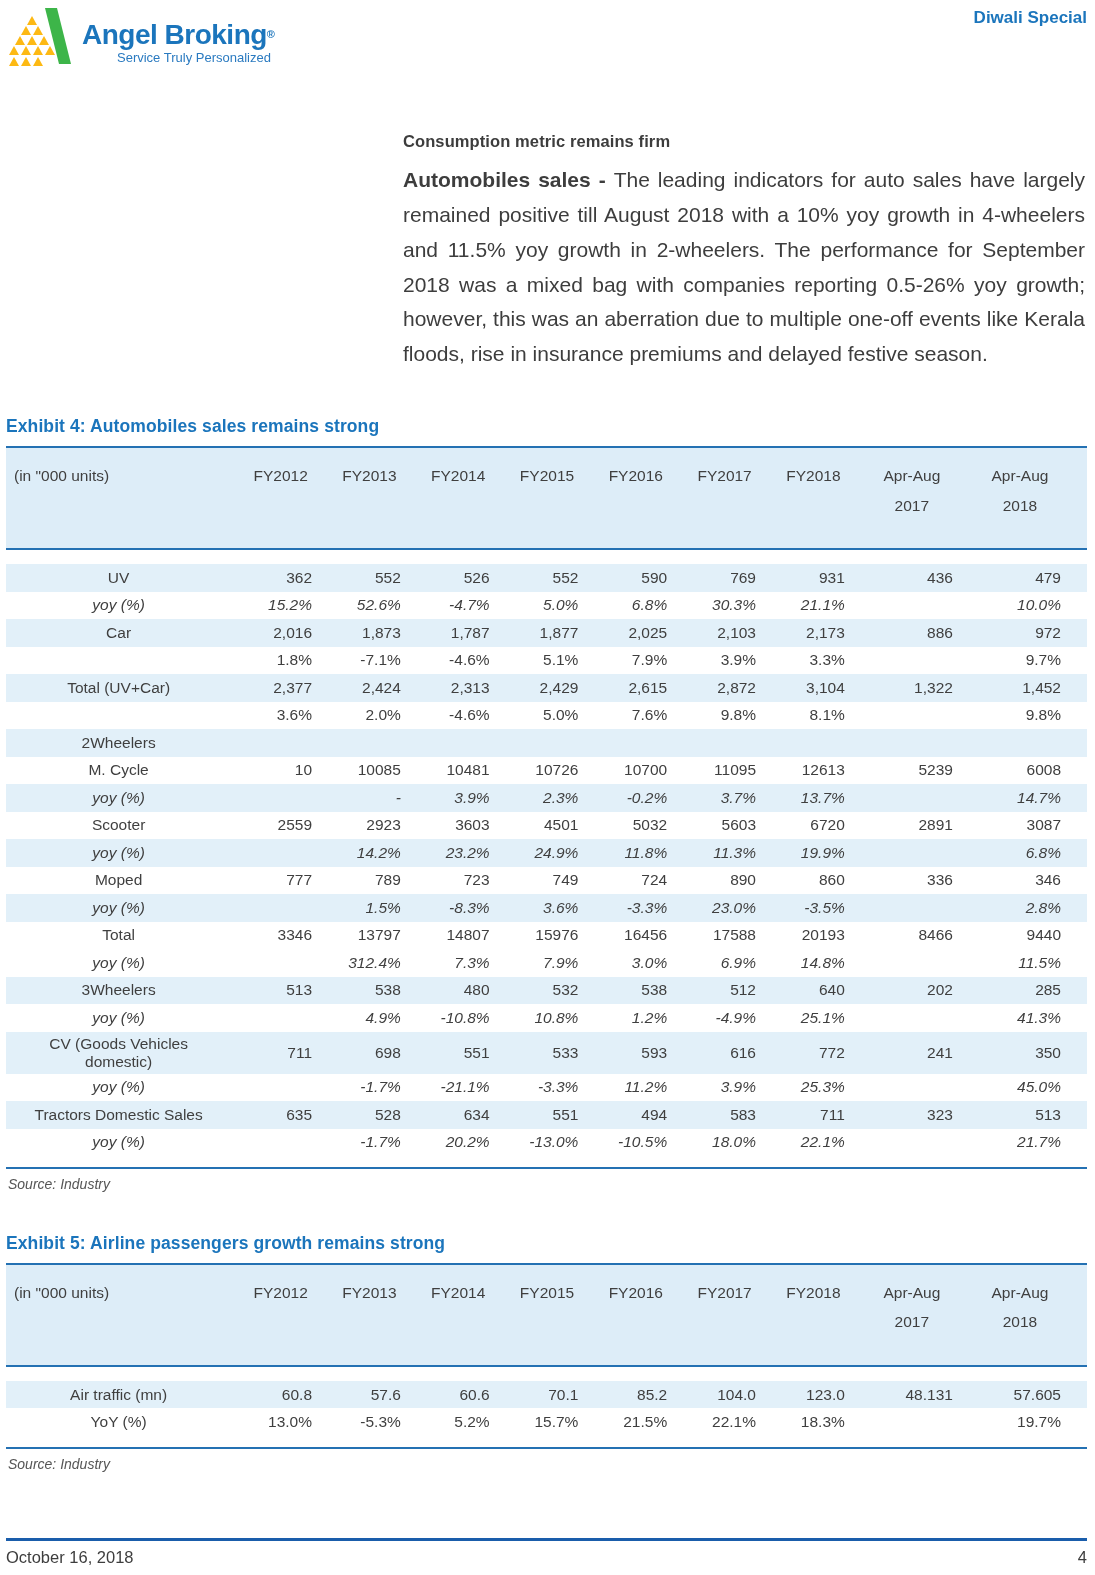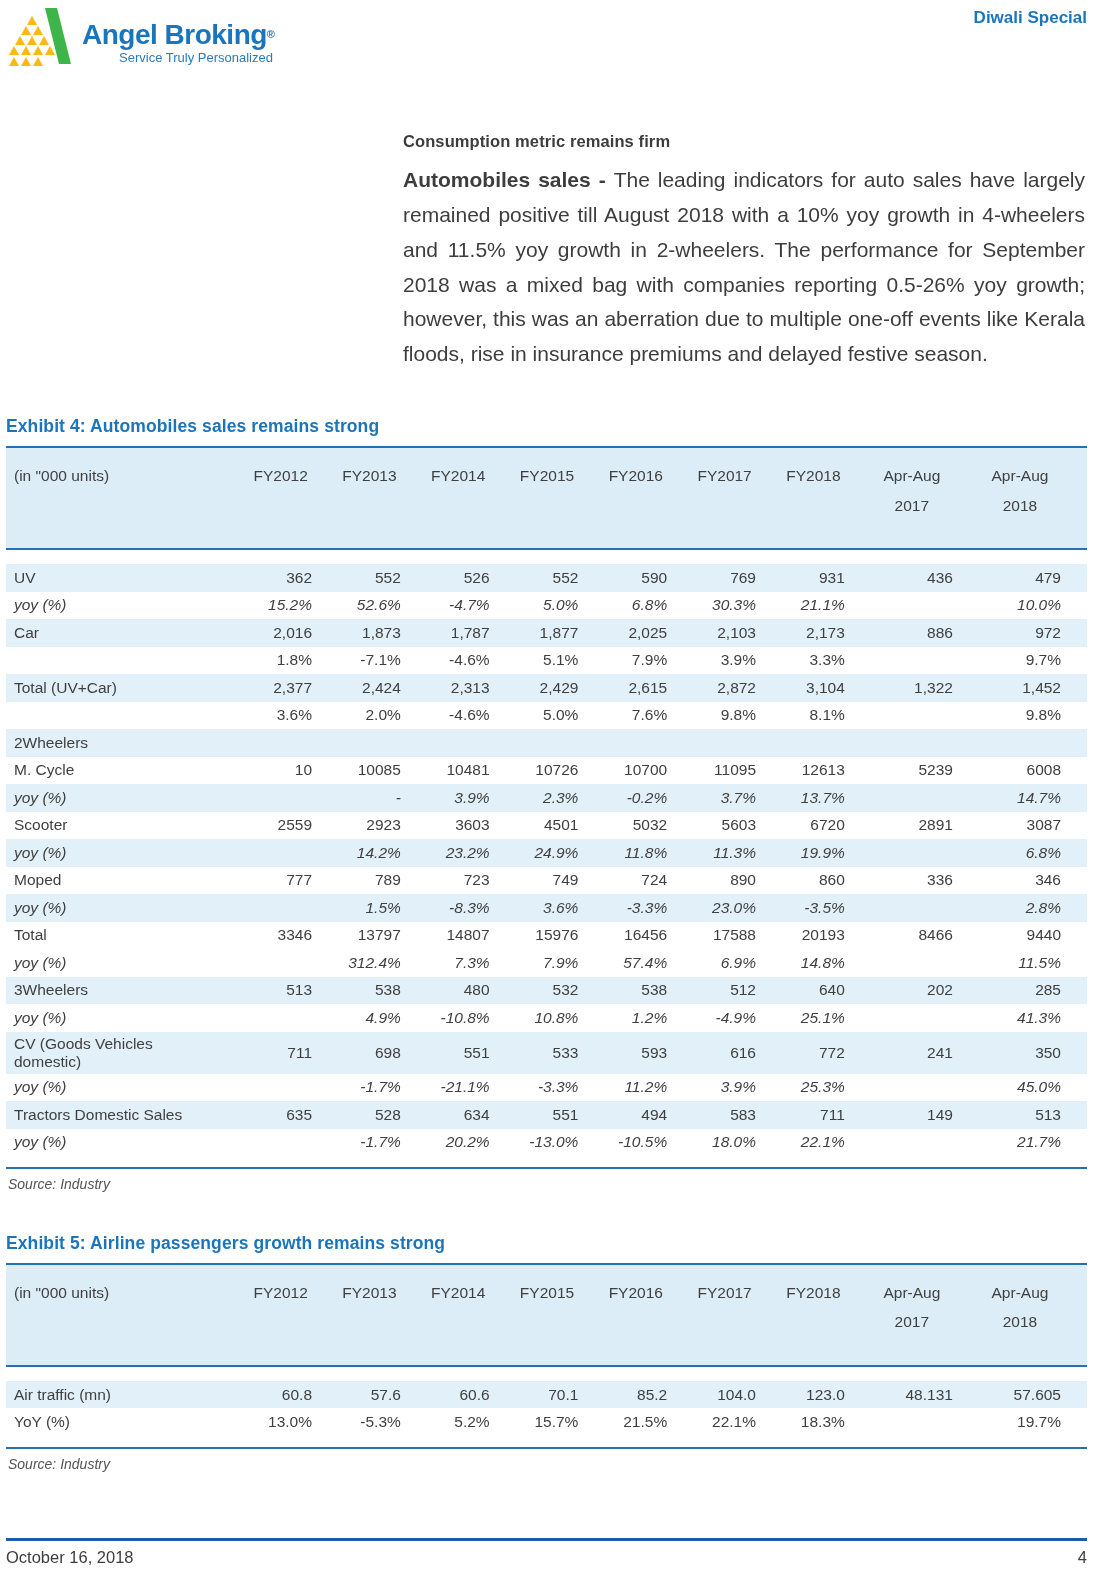--- a/index.html
+++ b/index.html
@@ -18,21 +18,21 @@
     width:1095px;height:1575px;
     position:relative;
     font-family:"Liberation Sans","DejaVu Sans",sans-serif;
     color:var(--text-dark);
     overflow:hidden;
   }
   .page{padding:6px 8px 0 6px;}
 
   
   .top-header{display:flex;justify-content:space-between;align-items:flex-start;}
-  .logo-wrap{display:flex;align-items:flex-start;gap:10px;padding-left:2px;text-align:center;}
+  .logo-wrap{display:flex;align-items:flex-start;gap:10px;padding-left:2px;}
   .logo-text .brand{
     color:var(--brand-blue);font-size:28px;font-weight:bold;letter-spacing:-0.5px;line-height:1.05;
     margin-top:14px;display:inline-block;
   }
   .logo-text sup{font-size:11px;color:var(--brand-blue);font-weight:bold;}
   .logo-text .tagline{
     color:#2a7ac0;font-size:13px;margin-left:35px;margin-top:1px;
   }
   .diwali{color:var(--brand-blue);font-size:17px;font-weight:bold;padding-top:2px;}
 
@@ -53,21 +53,21 @@
     border-top:2px solid var(--border-blue);
     border-bottom:2px solid var(--border-blue);
     font-weight:normal;
     vertical-align:top;
     padding:13px 26px 28px 0;
     line-height:1.9;
   }
   table.data th.label-col{text-align:left;padding-left:8px;width:22.5%;}
   table.data th:nth-child(n+9){width:10%;}
   table.data td{height:27.5px;padding:3px 26px 3px 0;text-align:right;vertical-align:middle;}
-  table.data td.label-col{text-align:left;padding-left:8px;}
+  table.data td.label-col{text-align:center;padding-left:8px;}
   table.data tr.shaded td{background:var(--shade-bg);}
   table.data tr.yoy{font-style:italic;}
   table.data tr.spacer td{height:15px;padding:0;background:#ffffff;}
   table.data tr.spacer.bottom td{height:12px;border-bottom:2px solid var(--border-blue);}
   .source{font-size:14px;font-style:italic;color:#555;margin:7px 0 0 2px;}
 
   
   .footer{position:absolute;left:0;right:0;bottom:8px;padding:0 8px 0 6px;}
   .footer-line{border-top:3px solid var(--footer-line);}
   .footer-row{display:flex;justify-content:space-between;font-size:16.5px;color:#3d3d3d;padding-top:7px;}
@@ -299,21 +299,21 @@
           <td>20193</td>
           <td>8466</td>
           <td>9440</td>
         </tr>
         <tr class="yoy">
           <td class="label-col">yoy (%)</td>
           <td></td>
           <td>312.4%</td>
           <td>7.3%</td>
           <td>7.9%</td>
-          <td>57.4%</td>
+          <td>3.0%</td>
           <td>6.9%</td>
           <td>14.8%</td>
           <td></td>
           <td>11.5%</td>
         </tr>
         <tr class="shaded">
           <td class="label-col">3Wheelers</td>
           <td>513</td>
           <td>538</td>
           <td>480</td>
@@ -362,21 +362,21 @@
         </tr>
         <tr class="shaded">
           <td class="label-col">Tractors Domestic Sales</td>
           <td>635</td>
           <td>528</td>
           <td>634</td>
           <td>551</td>
           <td>494</td>
           <td>583</td>
           <td>711</td>
-          <td>149</td>
+          <td>323</td>
           <td>513</td>
         </tr>
         <tr class="yoy">
           <td class="label-col">yoy (%)</td>
           <td></td>
           <td>-1.7%</td>
           <td>20.2%</td>
           <td>-13.0%</td>
           <td>-10.5%</td>
           <td>18.0%</td>

